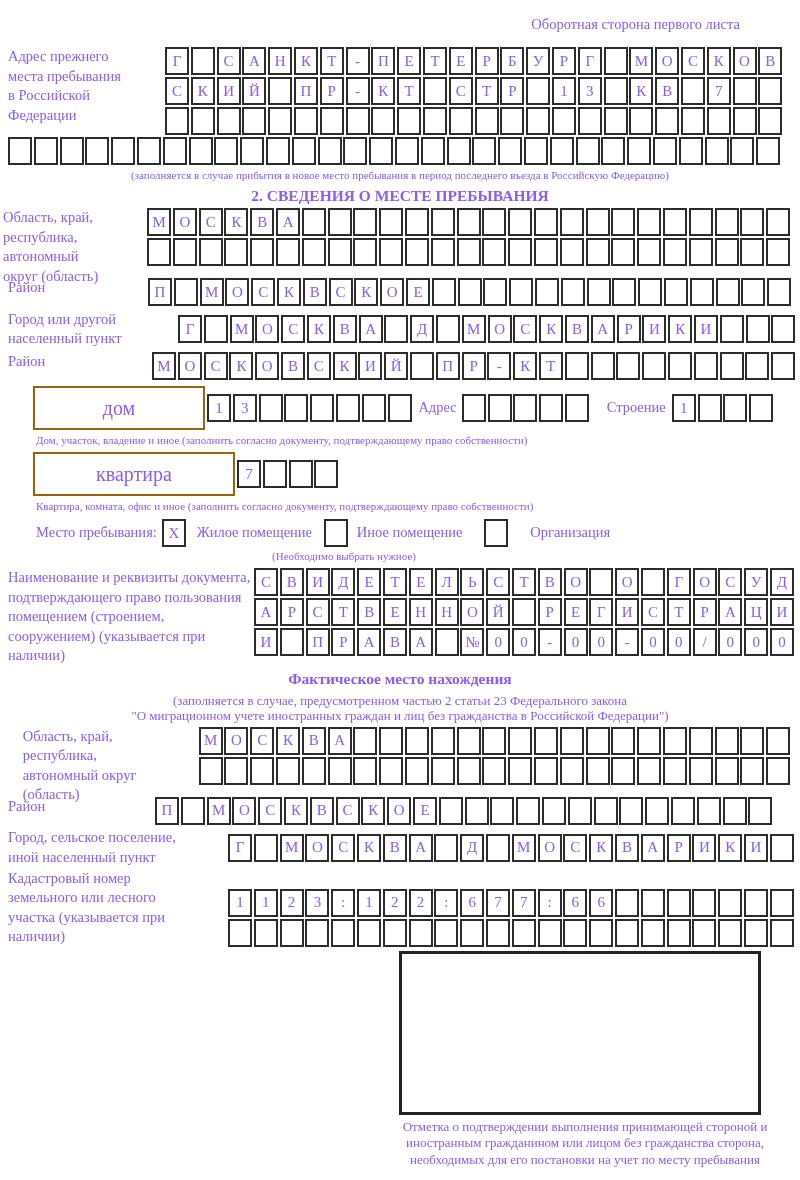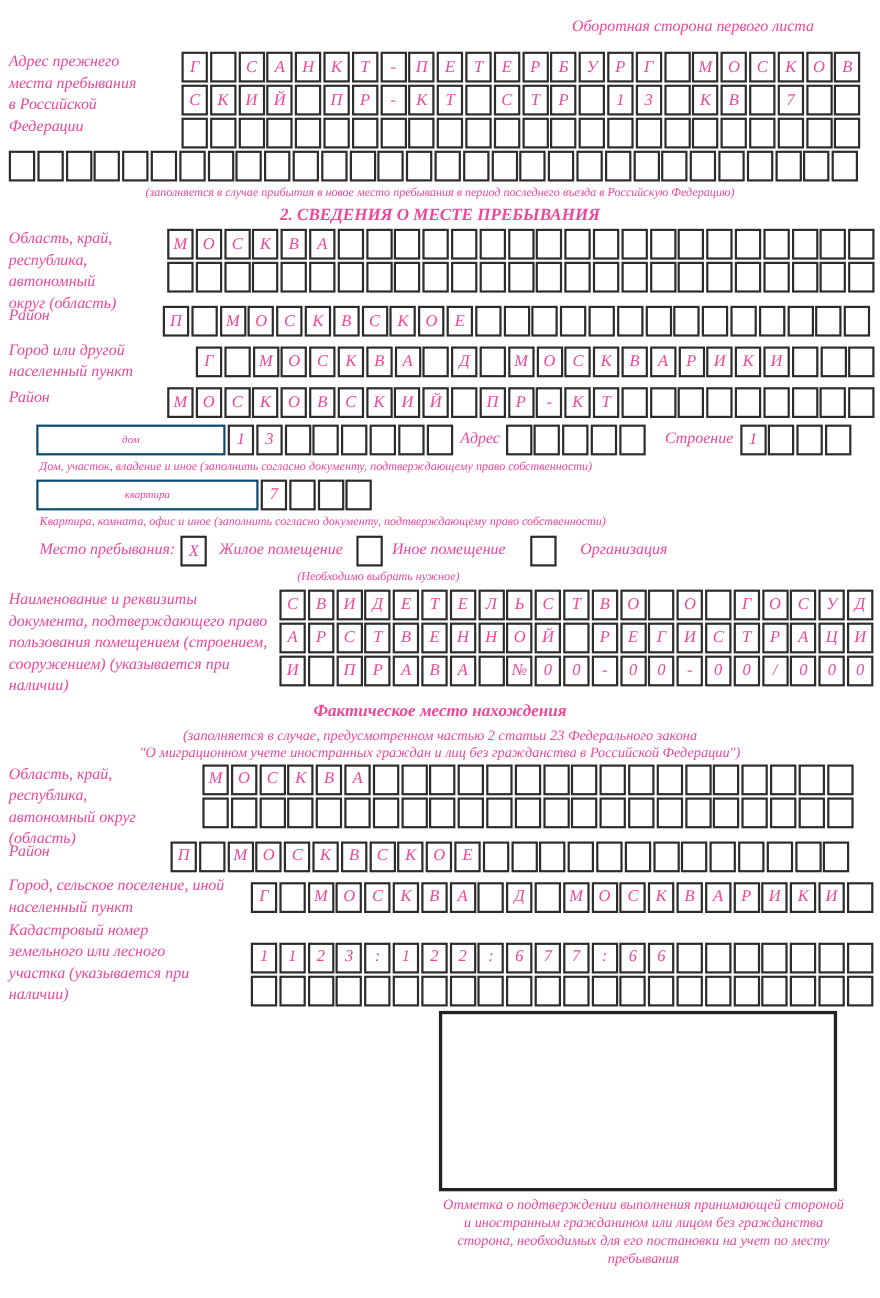--- a/index.html
+++ b/index.html
@@ -1,42 +1,41 @@
 <!DOCTYPE html>
 <html><head>
 <meta charset="utf-8">
 <style>
   * { box-sizing: border-box; margin: 0; padding: 0; }
   html,body { background:#ffffff; }
   .page {
-    width:800px; height:1180px; background:#ffffff; color:#ec4899;
+    width:800px; height:1180px; background:#ffffff; color:#8b5cf6;
     padding:16px 8px 0 8px; overflow:hidden; position:relative;
     font-family:"Liberation Serif","DejaVu Serif",serif;
-    font-style:italic;
   }
   .hdr { text-align:right; padding-right:52px; font-size:14.5px; }
   .field { display:flex; align-items:flex-start; }
   .field.vcenter { align-items:center; }
   .flabel { font-size:14.5px; line-height:19.5px; flex-shrink:0; }
   .rows { display:flex; flex-direction:column; gap:2px; }
   .cellrow { display:flex; }
   .cell {
     width:24px; height:28px; flex:0 0 24px; border:2px solid #2c2c2c;
     margin-right:1.8px; display:inline-flex; align-items:center; justify-content:center;
     font-size:15px; line-height:1;
   }
   .widebox {
-    height:28px; border:2px solid #0c4a6e; display:flex; align-items:center;
-    justify-content:center; font-size:10px; flex-shrink:0;
+    height:44px; border:2px solid #a16207; display:flex; align-items:center;
+    justify-content:center; font-size:20px; flex-shrink:0;
   }
   .caption { font-size:11px; line-height:15px; }
   .center { text-align:center; }
   .title { font-size:15.5px; font-weight:bold; text-align:center; }
   .inline { display:flex; align-items:center; }
-  .h62 { height:62px; overflow:visible; }
+  .h62 { height:62px; overflow:visible;justify-content:flex-end; }
   .stampbox { width:362px; height:164px; border:3px solid #232323; background:#ffffff; }
 </style>
 </head>
 <body>
 
 <div class="page">
 
   <div class="hdr">Оборотная сторона первого листа</div>
 
   <div class="field" style="margin-top:14px">

